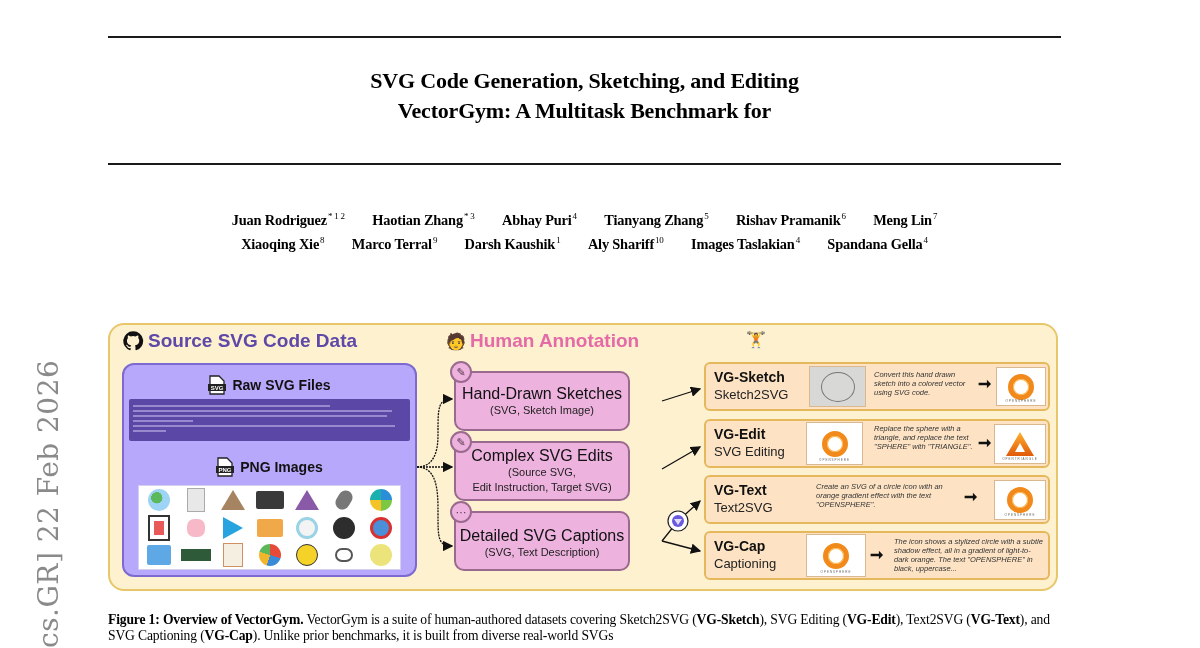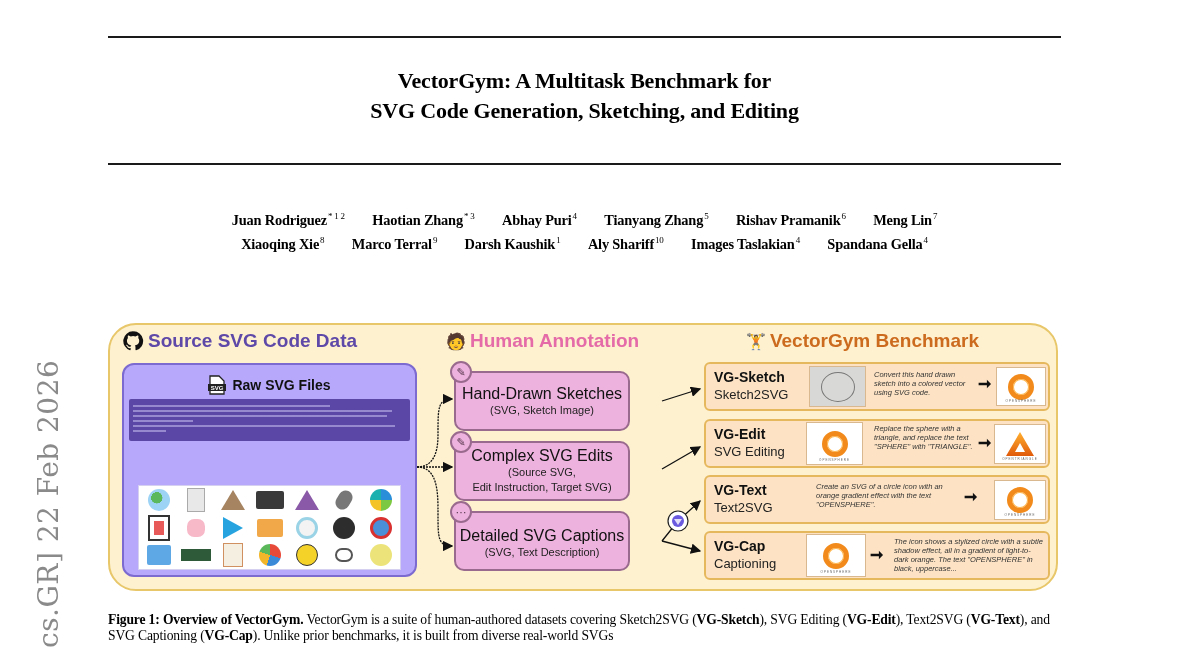--- a/index.html
+++ b/index.html
@@ -25,21 +25,21 @@
   .arxiv {
     position: absolute; left: 32px; top: 648px;
     transform-origin: 0 0; transform: rotate(-90deg);
     font-family: "DejaVu Serif", serif; font-size: 28px; color: #8a8a8a;
     white-space: nowrap; letter-spacing: 0.5px;
   }
 
   
   .figure {
     position: absolute; left: 108px; top: 323px; width: 950px; height: 268px;
-    background: #fdf1cf; border: 2px solid #e8c76a; border-radius: 28px; box-sizing: border-box;
+    background: #fdf1cf; border: 2px solid #e8c76a; border-radius: 16px; box-sizing: border-box;
     font-family: "Liberation Sans", sans-serif;
   }
   .sec-title {
     position: absolute; font-weight: bold; font-size: 19px; white-space: nowrap;
     display: flex; align-items: center; gap: 4px;
   }
   .src-title { left: 12px; top: 5px; color: #5e48a8; }
   .hum-title { left: 336px; top: 5px; color: #e46aa8; }
   .vg-title { left: 636px; top: 5px; color: #cc6a1e; }
 
@@ -114,22 +114,22 @@
   }
   .caption b { font-weight: bold; }
 </style>
 </head>
 <body>
 
 <div class="arxiv">cs.GR]  22 Feb 2026</div>
 
 <div class="rule" style="top:36px"></div>
 <div class="title">
+  <div>SVG Code Generation, Sketching, and Editing</div>
   <div>VectorGym: A Multitask Benchmark for</div>
-  <div>SVG Code Generation, Sketching, and Editing</div>
 </div>
 <div class="rule" style="top:163px"></div>
 
 <div class="authors">
   <div>
     <span class="author"><span>Juan Rodriguez</span><sup>* 1 2</sup></span>
     <span class="author"><span>Haotian Zhang</span><sup>* 3</sup></span>
     <span class="author"><span>Abhay Puri</span><sup>4</sup></span>
     <span class="author"><span>Tianyang Zhang</span><sup>5</sup></span>
     <span class="author"><span>Rishav Pramanik</span><sup>6</sup></span>
@@ -185,20 +185,28 @@
       <span>Raw SVG Files</span>
     </div>
     <div class="code-box">
       <div class="code-line" style="background:linear-gradient(90deg,#c9c0ef 0 72%,transparent 72%)"></div>
       <div class="code-line" style="background:linear-gradient(90deg,#c9c0ef 0 95%,transparent 95%)"></div>
       <div class="code-line" style="background:linear-gradient(90deg,#c9c0ef 0 93%,transparent 93%)"></div>
       <div class="code-line" style="background:linear-gradient(90deg,#c9c0ef 0 22%,transparent 22%)"></div>
       <div class="code-line" style="background:linear-gradient(90deg,#c9c0ef 0 96%,transparent 96%)"></div>
       <div class="code-line" style="background:linear-gradient(90deg,#c9c0ef 0 12%,transparent 12%)"></div>
     </div>
+    <div class="panel-head" style="top:92px">
+      <svg width="18" height="20" viewBox="0 0 18 20">
+        <path d="M2,1 H11 L16,6 V19 H2 Z" fill="#fff" stroke="#222" stroke-width="1.3"></path>
+        <rect x="0" y="9" width="18" height="7" fill="#222"></rect>
+        <text x="9" y="15" font-size="6" fill="#fff" text-anchor="middle" font-family="Liberation Sans, sans-serif" font-weight="bold">PNG</text>
+      </svg>
+      <span>PNG Images</span>
+    </div>
     <div class="icon-grid">
       <div class="gicon">
           <span style="border-radius:50%;background:radial-gradient(circle at 40% 40%,#5cb85c 30%,#9dd3f5 31%)"></span>
         </div>
       <div class="gicon">
           <span style="width:16px;background:#e8e8e8;border:1px solid #aaa"></span>
         </div>
       <div class="gicon">
           <span style="width:0;height:0;border-left:12px solid transparent;border-right:12px solid transparent;border-bottom:20px solid #a68462"></span>
         </div>
@@ -280,21 +288,20 @@
   </div>
 
   <div class="pink-box" style="top:186px;height:60px;padding-top:14px">
     <div class="badge">⋯</div>
     <div class="pb-title">Detailed SVG Captions</div>
     <div class="pb-sub">(SVG, Text Description)</div>
   </div>
 
   <div class="sec-title vg-title">
     <span style="font-size:16px">🏋</span>
-    <span>VectorGym Benchmark</span>
   </div>
 
   <div class="task-row" style="top:37px;height:49px">
     <div class="task-name">VG-Sketch</div>
     <div class="task-sub">Sketch2SVG</div>
     <div class="thumb sketch" style="left:103px;top:2px;width:57px;height:41px">
         <div class="sk"></div>
       </div>
     <div class="instr" style="left:168px;top:6px;width:100px">Convert this hand drawn sketch into a colored vector using SVG code.</div>
     <div class="arrow-txt" style="left:272px;top:10px">➞</div>

